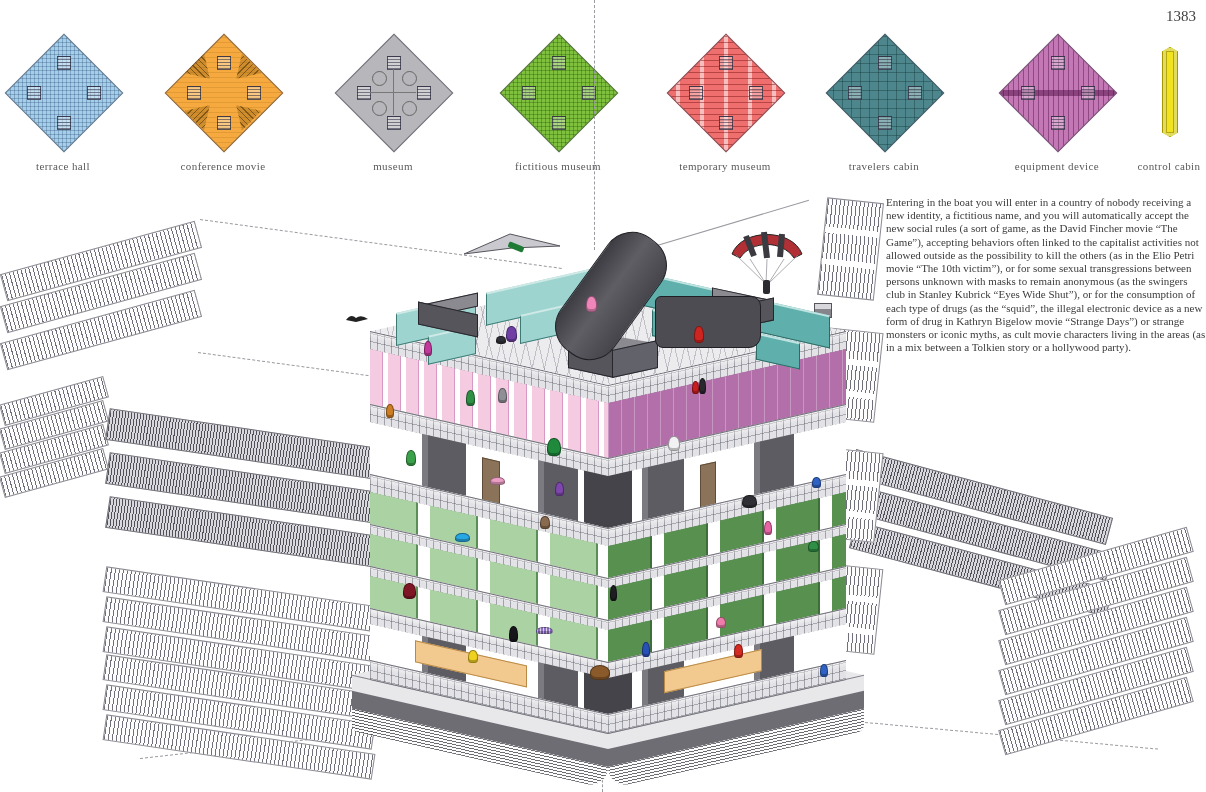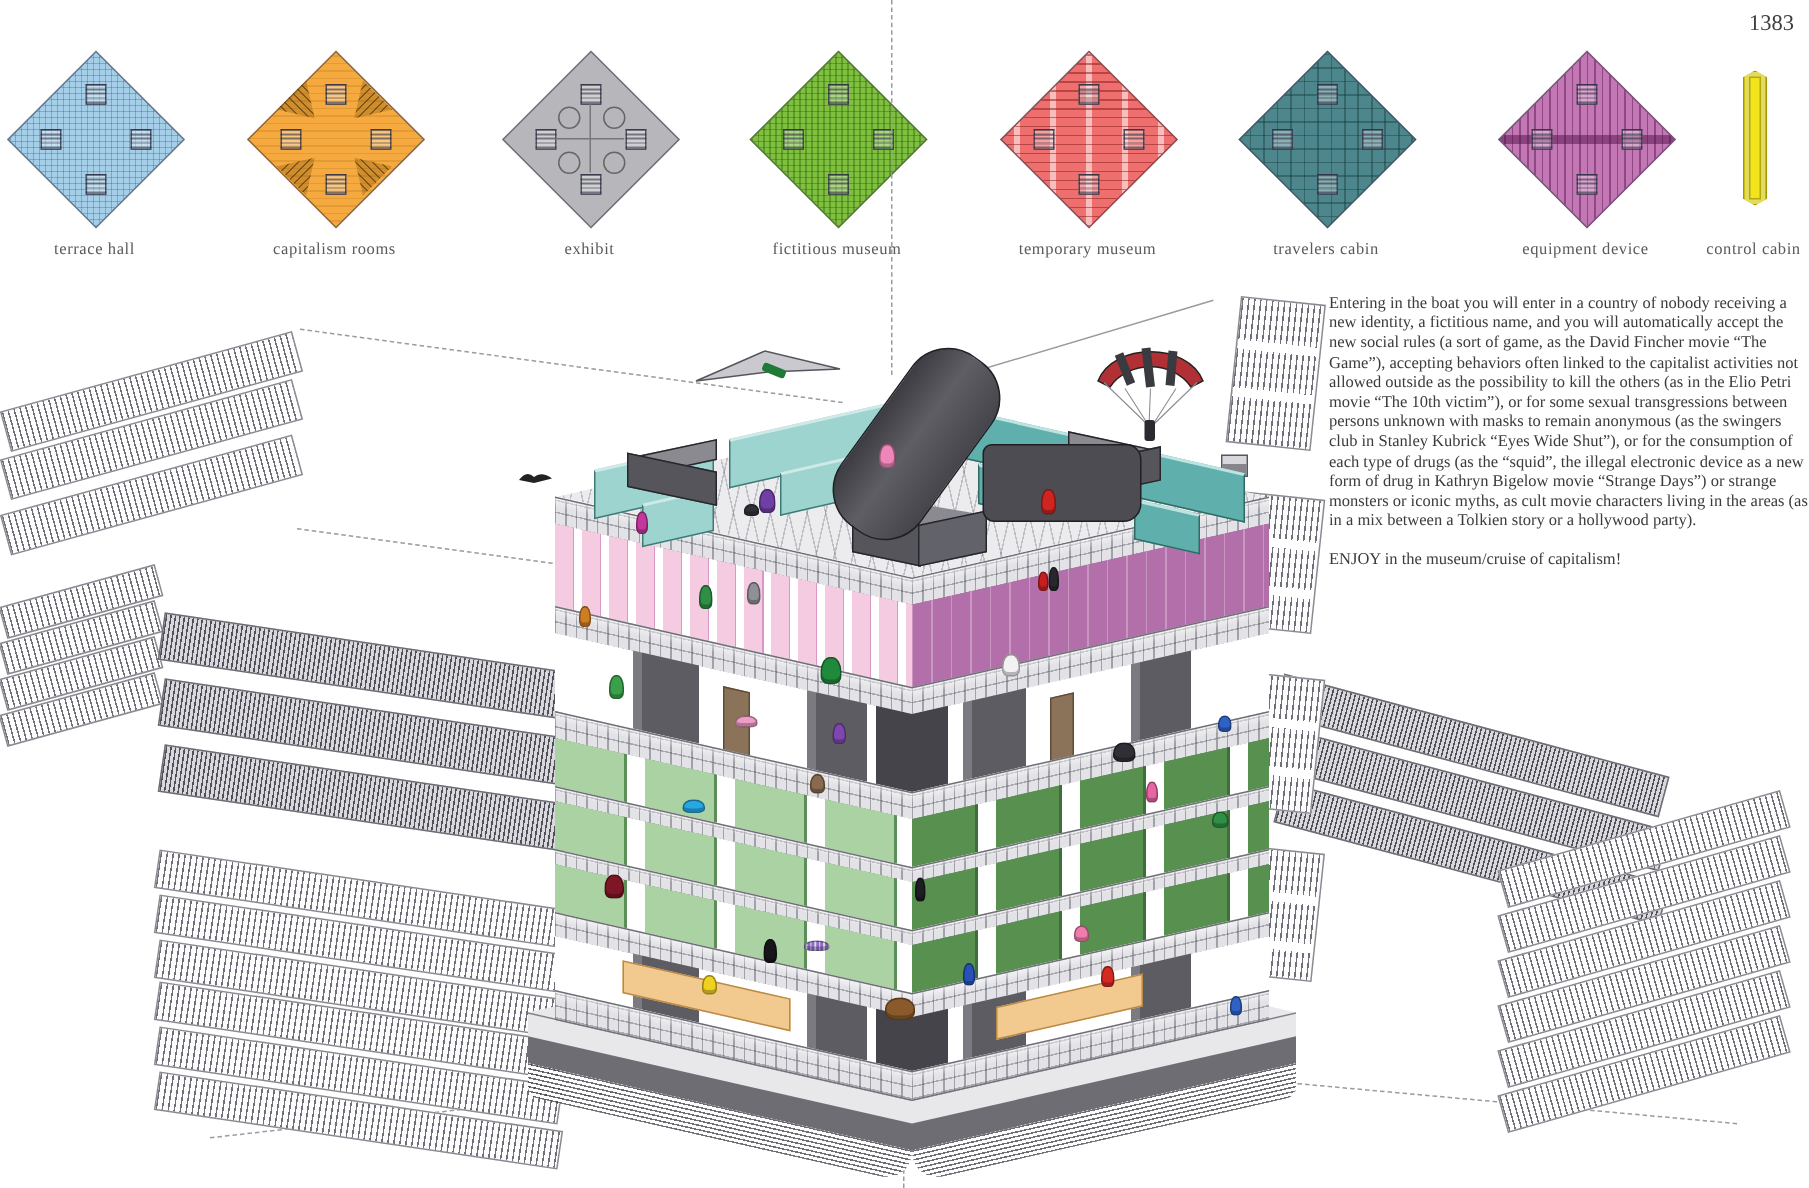--- a/index.html
+++ b/index.html
@@ -118,35 +118,35 @@
         <div class="pat pat-fans-bg"></div>
       </div>
       <div class="mini" style="left: 69px; top: 28px;"></div>
       <div class="mini" style="left: 99px; top: 58px;"></div>
       <div class="mini" style="left: 69px; top: 88px;"></div>
       <div class="mini" style="left: 39px; top: 58px;"></div>
       <div class="wedge" style="left: 39px; top: 32px; transform: rotate(-45deg);"></div>
       <div class="wedge" style="left: 81px; top: 32px; transform: rotate(45deg);"></div>
       <div class="wedge" style="left: 39px; top: 74px; transform: rotate(-135deg);"></div>
       <div class="wedge" style="left: 81px; top: 74px; transform: rotate(135deg);"></div>
-      <div class="legend-label">capitalism rooms</div>
+      <div class="legend-label">conference movie</div>
     </div>
     <div class="legend-cell" style="left: 318px;">
       <div class="diamond" style="background: rgb(183, 183, 187);"></div>
       <div class="mini" style="left: 69px; top: 28px;"></div>
       <div class="mini" style="left: 99px; top: 58px;"></div>
       <div class="mini" style="left: 69px; top: 88px;"></div>
       <div class="mini" style="left: 39px; top: 58px;"></div>
       <div class="circle" style="left: 53.5px; top: 42.5px;"></div>
       <div class="circle" style="left: 83.5px; top: 42.5px;"></div>
       <div class="circle" style="left: 53.5px; top: 72.5px;"></div>
       <div class="circle" style="left: 83.5px; top: 72.5px;"></div>
       <div class="crossline" style="left: 52px; top: 63.5px; width: 46px; height: 1px;"></div>
       <div class="crossline" style="left: 74.5px; top: 41px; width: 1px; height: 46px;"></div>
-      <div class="legend-label">exhibit</div>
+      <div class="legend-label">museum</div>
     </div>
     <div class="legend-cell" style="left: 483px;">
       <div class="diamond" style="background: rgb(127, 193, 62);">
         <div class="pat pat-crosshatch-green"></div>
       </div>
       <div class="mini" style="left: 69px; top: 28px;"></div>
       <div class="mini" style="left: 99px; top: 58px;"></div>
       <div class="mini" style="left: 69px; top: 88px;"></div>
       <div class="mini" style="left: 39px; top: 58px;"></div>
       <div class="legend-label">fictitious museum</div>
@@ -368,14 +368,13 @@
     <div class="fig" style="left: 468px; top: 650px; width: 8px; height: 11px; background: rgb(239, 209, 31);"></div>
     <div class="fig" style="left: 642px; top: 642px; width: 6px; height: 13px; background: rgb(40, 81, 184);"></div>
     <div class="fig" style="left: 734px; top: 644px; width: 7px; height: 12px; background: rgb(212, 42, 34);"></div>
     <div class="fig" style="left: 716px; top: 617px; width: 8px; height: 9px; background: rgb(239, 124, 171);"></div>
     <div class="fig" style="left: 590px; top: 665px; width: 18px; height: 13px; background: rgb(138, 90, 42); border-radius: 60% 60% 40% 40%;"></div>
     <div class="fig" style="left: 820px; top: 664px; width: 6px; height: 11px; background: rgb(47, 98, 196);"></div>
   </div>
 
 <div id="description">
   <p>Entering in the boat you will enter in a country of nobody receiving a new identity, a fictitious name, and you will automatically accept the new social rules (a sort of game, as the David Fincher movie “The Game”), accepting behaviors often linked to the capitalist activities not allowed outside as the possibility to kill the others (as in the Elio Petri movie “The 10th victim”), or for some sexual transgressions between persons unknown with masks to remain anonymous (as the swingers club in Stanley Kubrick “Eyes Wide Shut”), or for the consumption of each type of drugs (as the “squid”, the illegal electronic device as a new form of drug in Kathryn Bigelow movie “Strange Days”) or strange monsters or iconic myths, as cult movie characters living in the areas (as in a mix between a Tolkien story or a hollywood party).</p>
-  <p>ENJOY in the museum/cruise of capitalism!</p>
 </div>
 
 </body></html>

